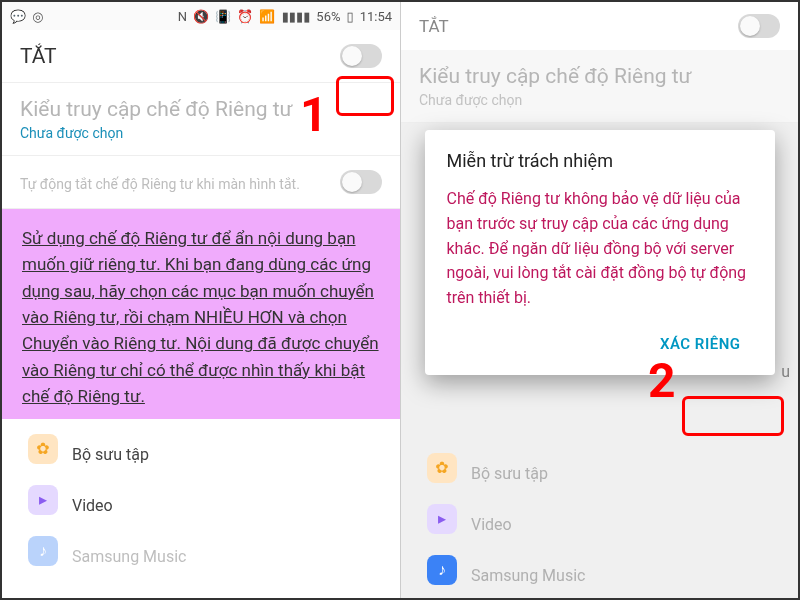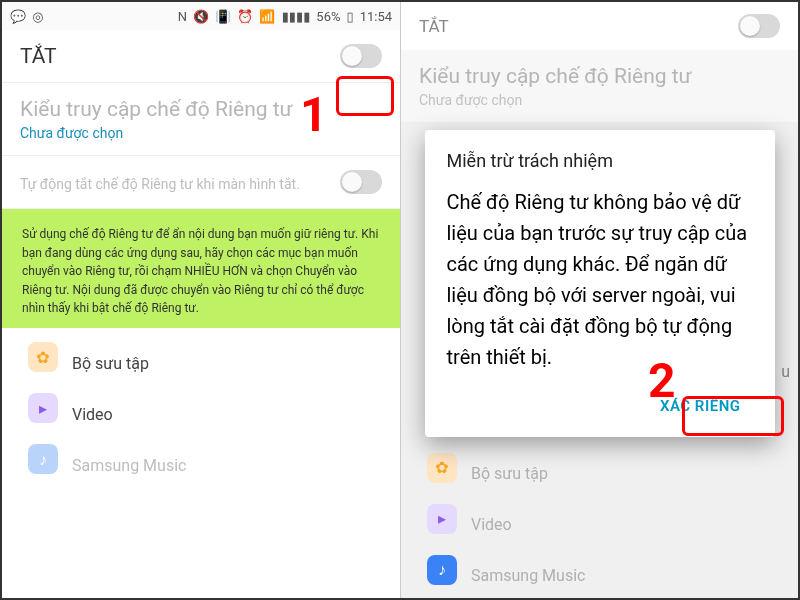--- a/index.html
+++ b/index.html
@@ -15,38 +15,38 @@
 .header-title { font-size: 20px; font-weight: 500; color: #222; }
 .section { background: #fff; border-bottom: 1px solid #eee; padding: 14px 18px; }
 .row-main { display: flex; align-items: center; justify-content: space-between; }
 .row-title { font-size: 21px; color: #333; }
 .row-title.dim { color: #b5b5b5; }
 .row-sub { font-size: 14px; color: #1a8fb8; margin-top: 4px; }
 .row-sub.dim { color: #c2c2c2; }
 .row-sub.gray { color: #bdbdbd; }
 .toggle { width: 42px; height: 24px; border-radius: 12px; background: #d9d9d9; position: relative; flex-shrink: 0; }
 .toggle::after { content: ""; position: absolute; width: 20px; height: 20px; border-radius: 50%; background: #fafafa; top: 2px; left: 2px; box-shadow: 0 1px 2px rgba(0,0,0,.25); }
-.desc-block { padding: 16px 20px 10px; font-size: 12px; line-height: 1.55; color: #333; background: #bef264; }
+.desc-block { padding: 16px 20px 10px; font-size: 17px; line-height: 1.55; color: #333; background: #f0abfc; text-decoration: underline; }
 .app-list { background: #fff; padding: 4px 0; }
 .app-item { display: flex; align-items: center; gap: 14px; padding: 10px 26px; }
 .app-icon { width: 30px; height: 30px; border-radius: 8px; display: flex; align-items: center; justify-content: center; font-size: 16px; flex-shrink: 0; }
 .app-icon.orange { background: #ffe5c2; color: #f5a623; }
 .app-icon.purple { background: #e5d9ff; color: #8a5cf0; }
 .app-icon.blue { background: #3b82f6; color: #fff; }
 .app-label { font-size: 16px; color: #444; margin-top: 12px; }
 .app-label.dim { color: #b0b0b0; }
 .red-box { position: absolute; border: 3px solid #ff0000; border-radius: 6px; pointer-events: none; z-index: 50; }
 .red-num { position: absolute; color: #ff0000; font-size: 48px; font-weight: bold; z-index: 51; pointer-events: none; }
 .right-header { height: 48px; display: flex; align-items: center; justify-content: space-between; padding: 0 18px; background: #fff; }
 .right-header .title { font-size: 17px; color: #888; }
 .right-section { background: #fff; padding: 14px 18px; border-bottom: 1px solid #eee; }
 .dialog-backdrop { position: absolute; left: 0; right: 0; top: 128px; bottom: 0; display: flex; align-items: flex-start; justify-content: center; }
 .dialog { width: 350px; background: #fff; border-radius: 4px; box-shadow: 0 8px 24px rgba(0,0,0,.35); padding: 20px 22px 14px; }
 .dialog-title { font-size: 18px; font-weight: 400; color: #222; margin-bottom: 16px; }
-.dialog-body { font-size: 20px; line-height: 1.55; color: #000000; }
+.dialog-body { font-size: 16px; line-height: 1.55; color: #be185d; }
 .dialog-actions { display: flex; justify-content: flex-end; margin-top: 16px; }
 .dialog-btn { color: #0097c2; font-weight: 600; font-size: 15px; padding: 8px 12px; background: none; border: none; cursor: pointer; letter-spacing: .5px; }
 .right-behind { position: absolute; left: 0; right: 0; top: 0; bottom: 0; }
 .right-apps { position: absolute; left: 0; right: 0; top: 440px; }
 .peek-u { position: absolute; right: 8px; top: 360px; color: #888; font-size: 16px; }
 </style>
 </head>
 <body>
 
 <div class="outer-border"></div>

